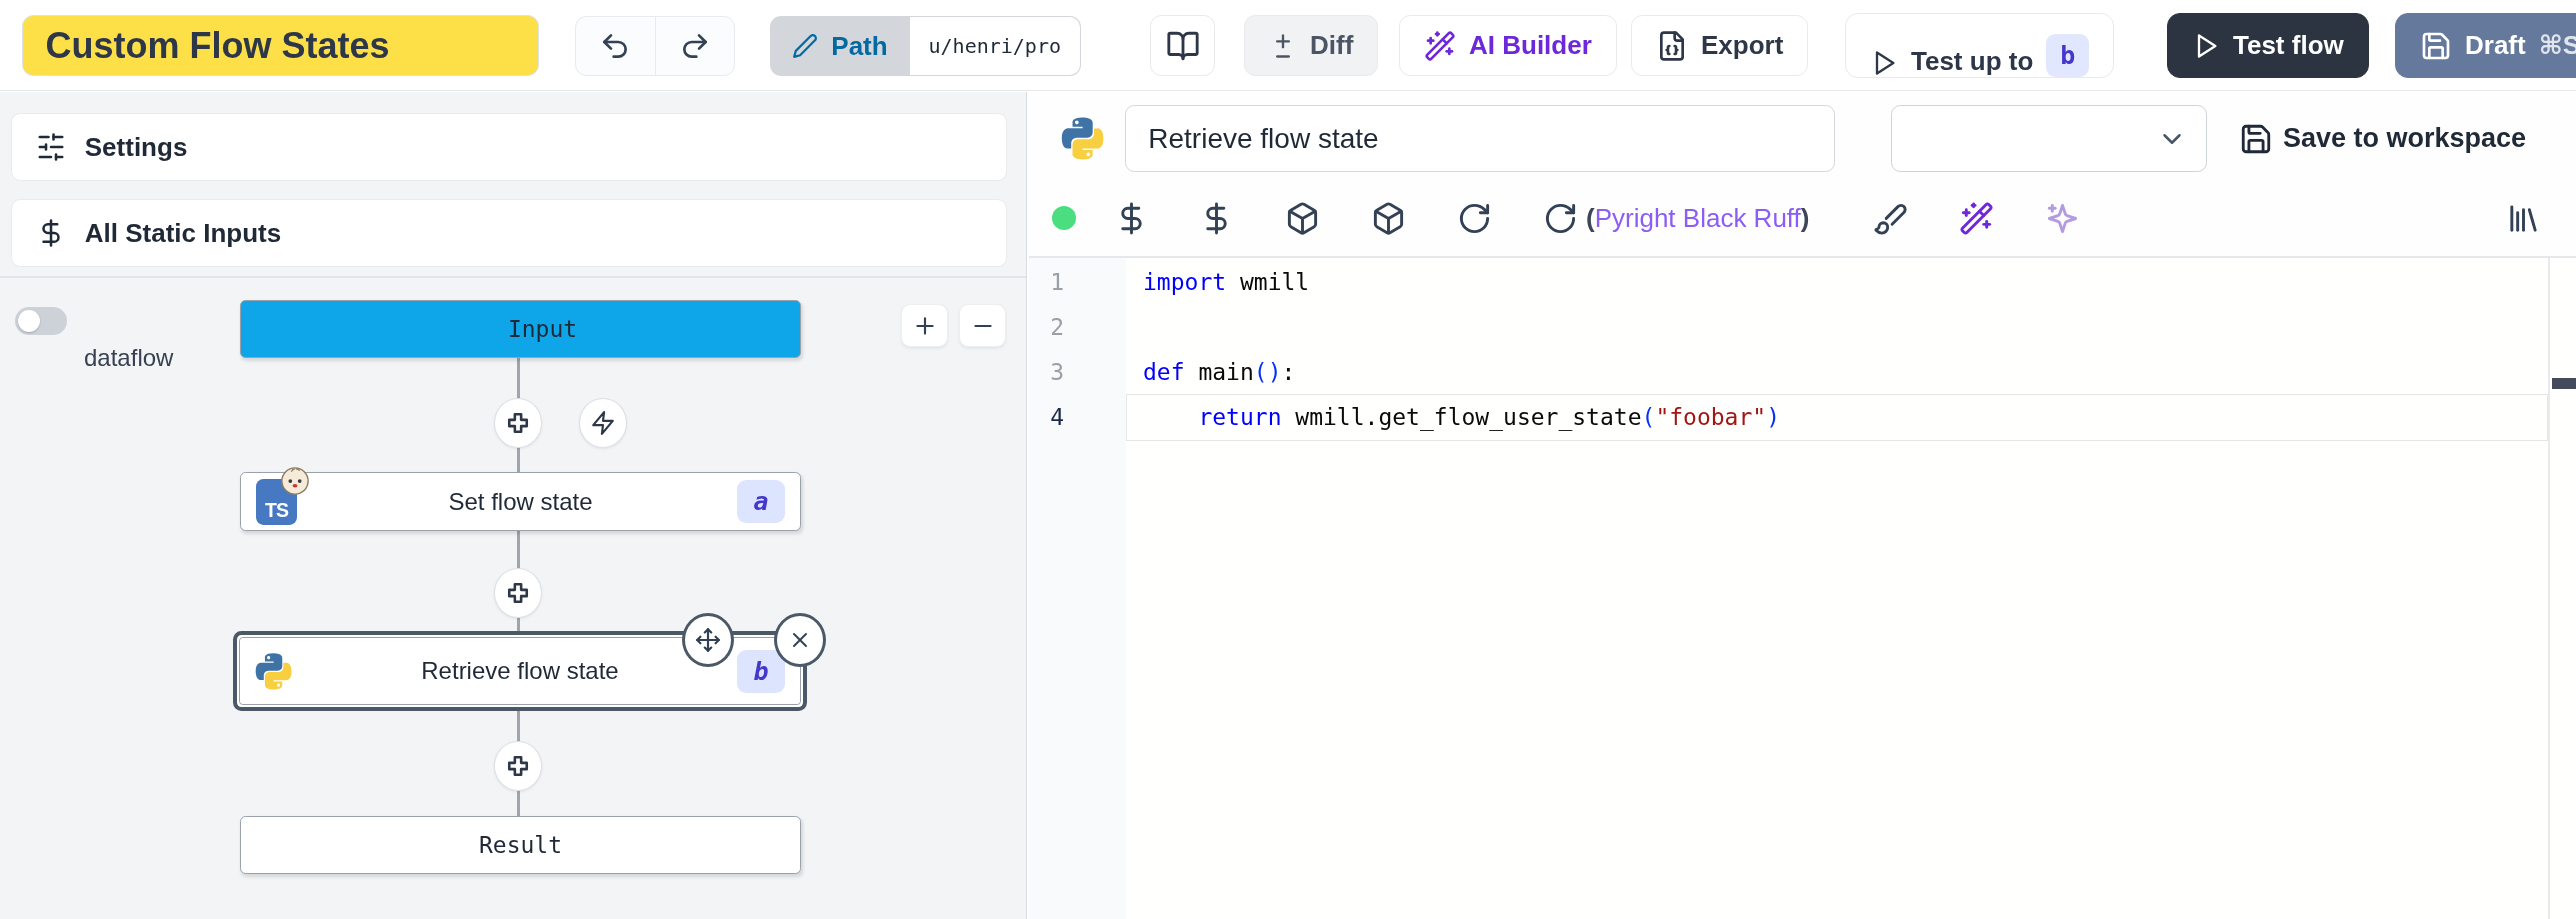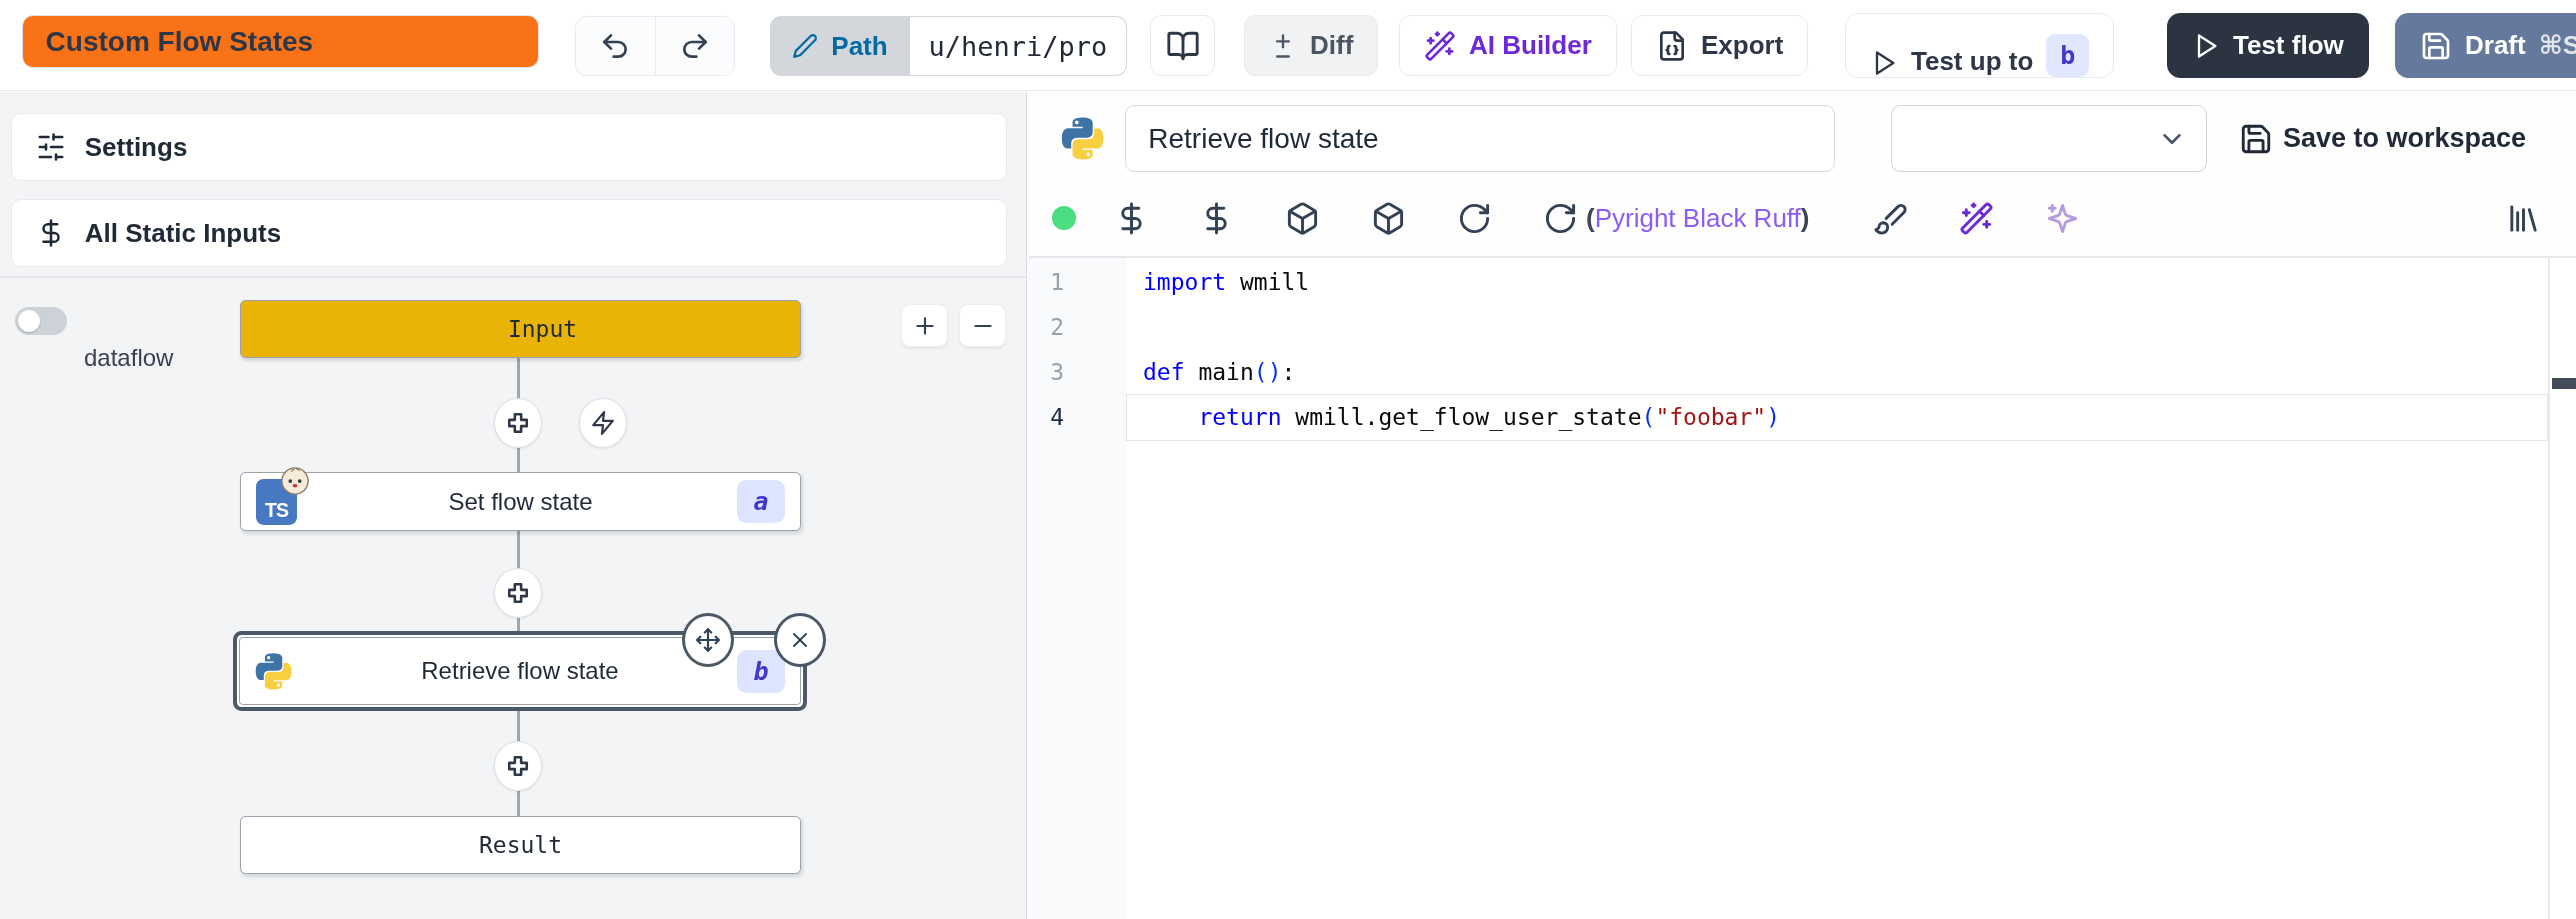--- a/index.html
+++ b/index.html
@@ -4,32 +4,32 @@
 <style>
   html,body{margin:0;padding:0;background:#fff;}
   .screen{position:relative;width:2576px;height:919px;overflow:hidden;background:#fff;
     font-family:"Liberation Sans","DejaVu Sans",sans-serif;color:#1f2937;}
   .mono{font-family:"DejaVu Sans Mono","Liberation Mono",monospace;}
   svg{display:block;}
   .ic{flex:none;}
 
   
   .topbar{position:absolute;left:0;top:0;width:2576px;height:90px;background:#fff;border-bottom:1.9px solid #e5e7eb;}
-  .title-input{position:absolute;left:22.3px;top:15px;width:517px;height:53px;border:1.9px solid #dfe3e8;border-radius:11.2px;
-    box-sizing:border-box;padding:0 22.3px;font-size:28px;font-weight:bold;color:#2d3748;background:#f97316;outline:none;
+  .title-input{position:absolute;left:22.3px;top:15px;width:517px;height:61px;border:1.9px solid #dfe3e8;border-radius:11.2px;
+    box-sizing:border-box;padding:0 22.3px;font-size:36px;font-weight:bold;color:#2d3748;background:#fde047;outline:none;
     font-family:"Liberation Sans","DejaVu Sans",sans-serif;}
   .undo-redo{position:absolute;left:575px;top:16px;width:160px;height:60px;border:1.9px solid #e8eaed;border-radius:11.2px;
     box-sizing:border-box;background:#fbfcfd;display:flex;}
   .undo-redo .half{flex:1;display:flex;align-items:center;justify-content:center;color:#334155;}
   .undo-redo .half:first-child{border-right:1.9px solid #e8eaed;}
   .path-group{position:absolute;left:770px;top:16px;height:60px;display:flex;border-radius:11.2px;}
   .path-label{display:flex;align-items:center;gap:13px;background:#d3d7dc;border-radius:11.2px 0 0 11.2px;padding:0 22.3px;
     font-size:26px;font-weight:600;color:#0369a1;}
   .path-value{display:flex;align-items:center;background:#fff;border:1.9px solid #d3d7dc;border-left:none;
-    border-radius:0 11.2px 11.2px 0;box-sizing:border-box;padding:0 18.6px;font-size:27px;color:#1f2937;}
+    border-radius:0 11.2px 11.2px 0;box-sizing:border-box;padding:0 18.6px;font-size:20px;color:#1f2937;}
   .tb-btn{position:absolute;top:15px;height:61px;display:flex;align-items:center;gap:13px;background:#fff;
     border:1.9px solid #e8eaed;border-radius:11.2px;box-sizing:border-box;padding:0 24px;font-size:26px;font-weight:600;color:#2d3748;}
   .btn-book{left:1150px;width:65px;justify-content:center;padding:0;}
   .btn-diff{left:1244px;background:#f1f2f4;color:#4b5563;}
   .btn-ai{left:1399px;color:#6d28d9;font-weight:700;}
   .btn-export{left:1631px;}
   .btn-testupto{left:1845px;top:13px;height:65px;border-radius:13px;align-items:flex-end;}
   .btn-testflow{left:2167px;top:13px;height:65px;border-radius:13px;background:#2b3440;border-color:#2b3440;color:#fff;font-weight:700;}
   .btn-draft{left:2395px;top:13px;height:65px;width:279px;border-radius:13px;background:#65799c;border-color:#65799c;color:#fff;font-weight:700;}
   .kbd-hint{font-weight:600;color:rgba(255,255,255,.8);}
@@ -43,21 +43,21 @@
   .lp-divider{position:absolute;left:0;top:184px;width:100%;height:1.9px;background:#e3e5e9;}
   .toggle{position:absolute;left:15px;top:215px;width:52px;height:28px;border-radius:14px;background:#cdd2d8;}
   .toggle .knob{position:absolute;left:2.8px;top:2.8px;width:22.3px;height:22.3px;border-radius:50%;background:#fff;box-shadow:0 0.9px 1.9px rgba(0,0,0,.2);}
   .toggle-label{position:absolute;left:84px;top:228px;height:28px;display:flex;align-items:center;font-size:24px;color:#374151;margin-top:24px;}
   .zoom-btn{position:absolute;top:212px;width:47px;height:43px;background:#fff;border:1.9px solid #eceef0;border-radius:9.3px;
     box-sizing:border-box;display:flex;align-items:center;justify-content:center;color:#334155;box-shadow:0 1.9px 2.8px rgba(0,0,0,.06);}
   .edge{position:absolute;width:2.8px;background:#a0a5ad;left:517px;}
   .gnode{position:absolute;left:240px;width:561px;height:58px;box-sizing:border-box;border:1.9px solid #9aa1ab;border-radius:5.6px;
     background:#fff;display:flex;align-items:center;justify-content:center;box-shadow:1.9px 2.8px 3.7px rgba(0,0,0,.12);}
   .gnode .nlabel{font-size:23px;color:#1f2937;}
-  .node-io{background:#eab308;padding-left:44px;}
+  .node-io{background:#0ea5e9;padding-left:44px;}
   .node-step{justify-content:flex-start;padding:0 15px;}
   .node-step .nlabel{position:absolute;left:0;right:0;text-align:center;font-size:24px;}
   .node-step .badge{position:absolute;right:15px;width:48px;height:43px;font-family:"DejaVu Sans Mono","Liberation Mono",monospace;
     font-style:italic;background:#dde4fd;}
   .circ{position:absolute;width:48px;height:50px;border-radius:50%;background:#fff;border:1.9px solid #dcdfe4;box-sizing:border-box;
     display:flex;align-items:center;justify-content:center;color:#2d3748;box-shadow:0 0.9px 2.8px rgba(0,0,0,.08);}
   .sel-outer{position:absolute;left:233px;top:539px;width:574px;height:80px;box-sizing:border-box;border:4.7px solid #4b5868;
     border-radius:8.4px;background:#fff;}
   .sel-inner{position:absolute;left:1.9px;top:1.9px;right:1.9px;bottom:1.9px;border:1.9px solid #9aa1ab;border-radius:3.7px;
     background:#fff;display:flex;align-items:center;padding:0 15px;box-sizing:border-box;}

